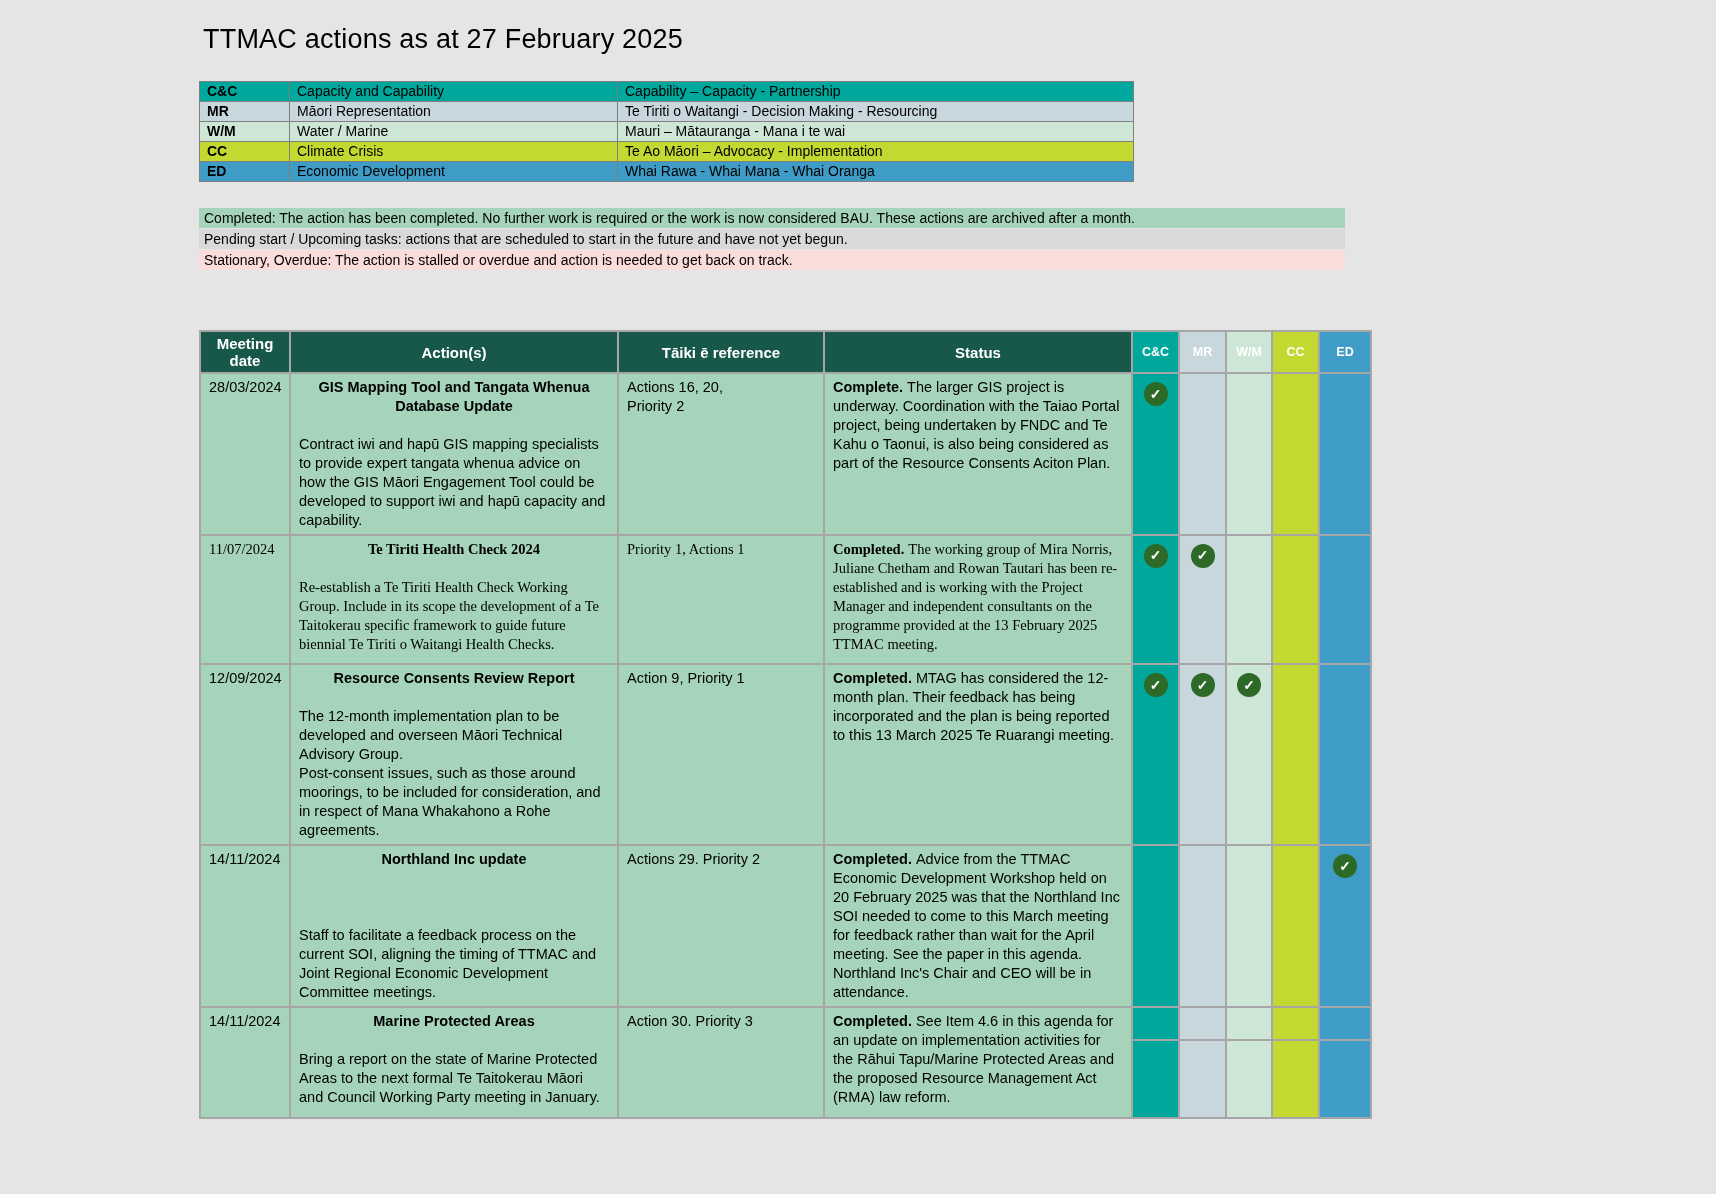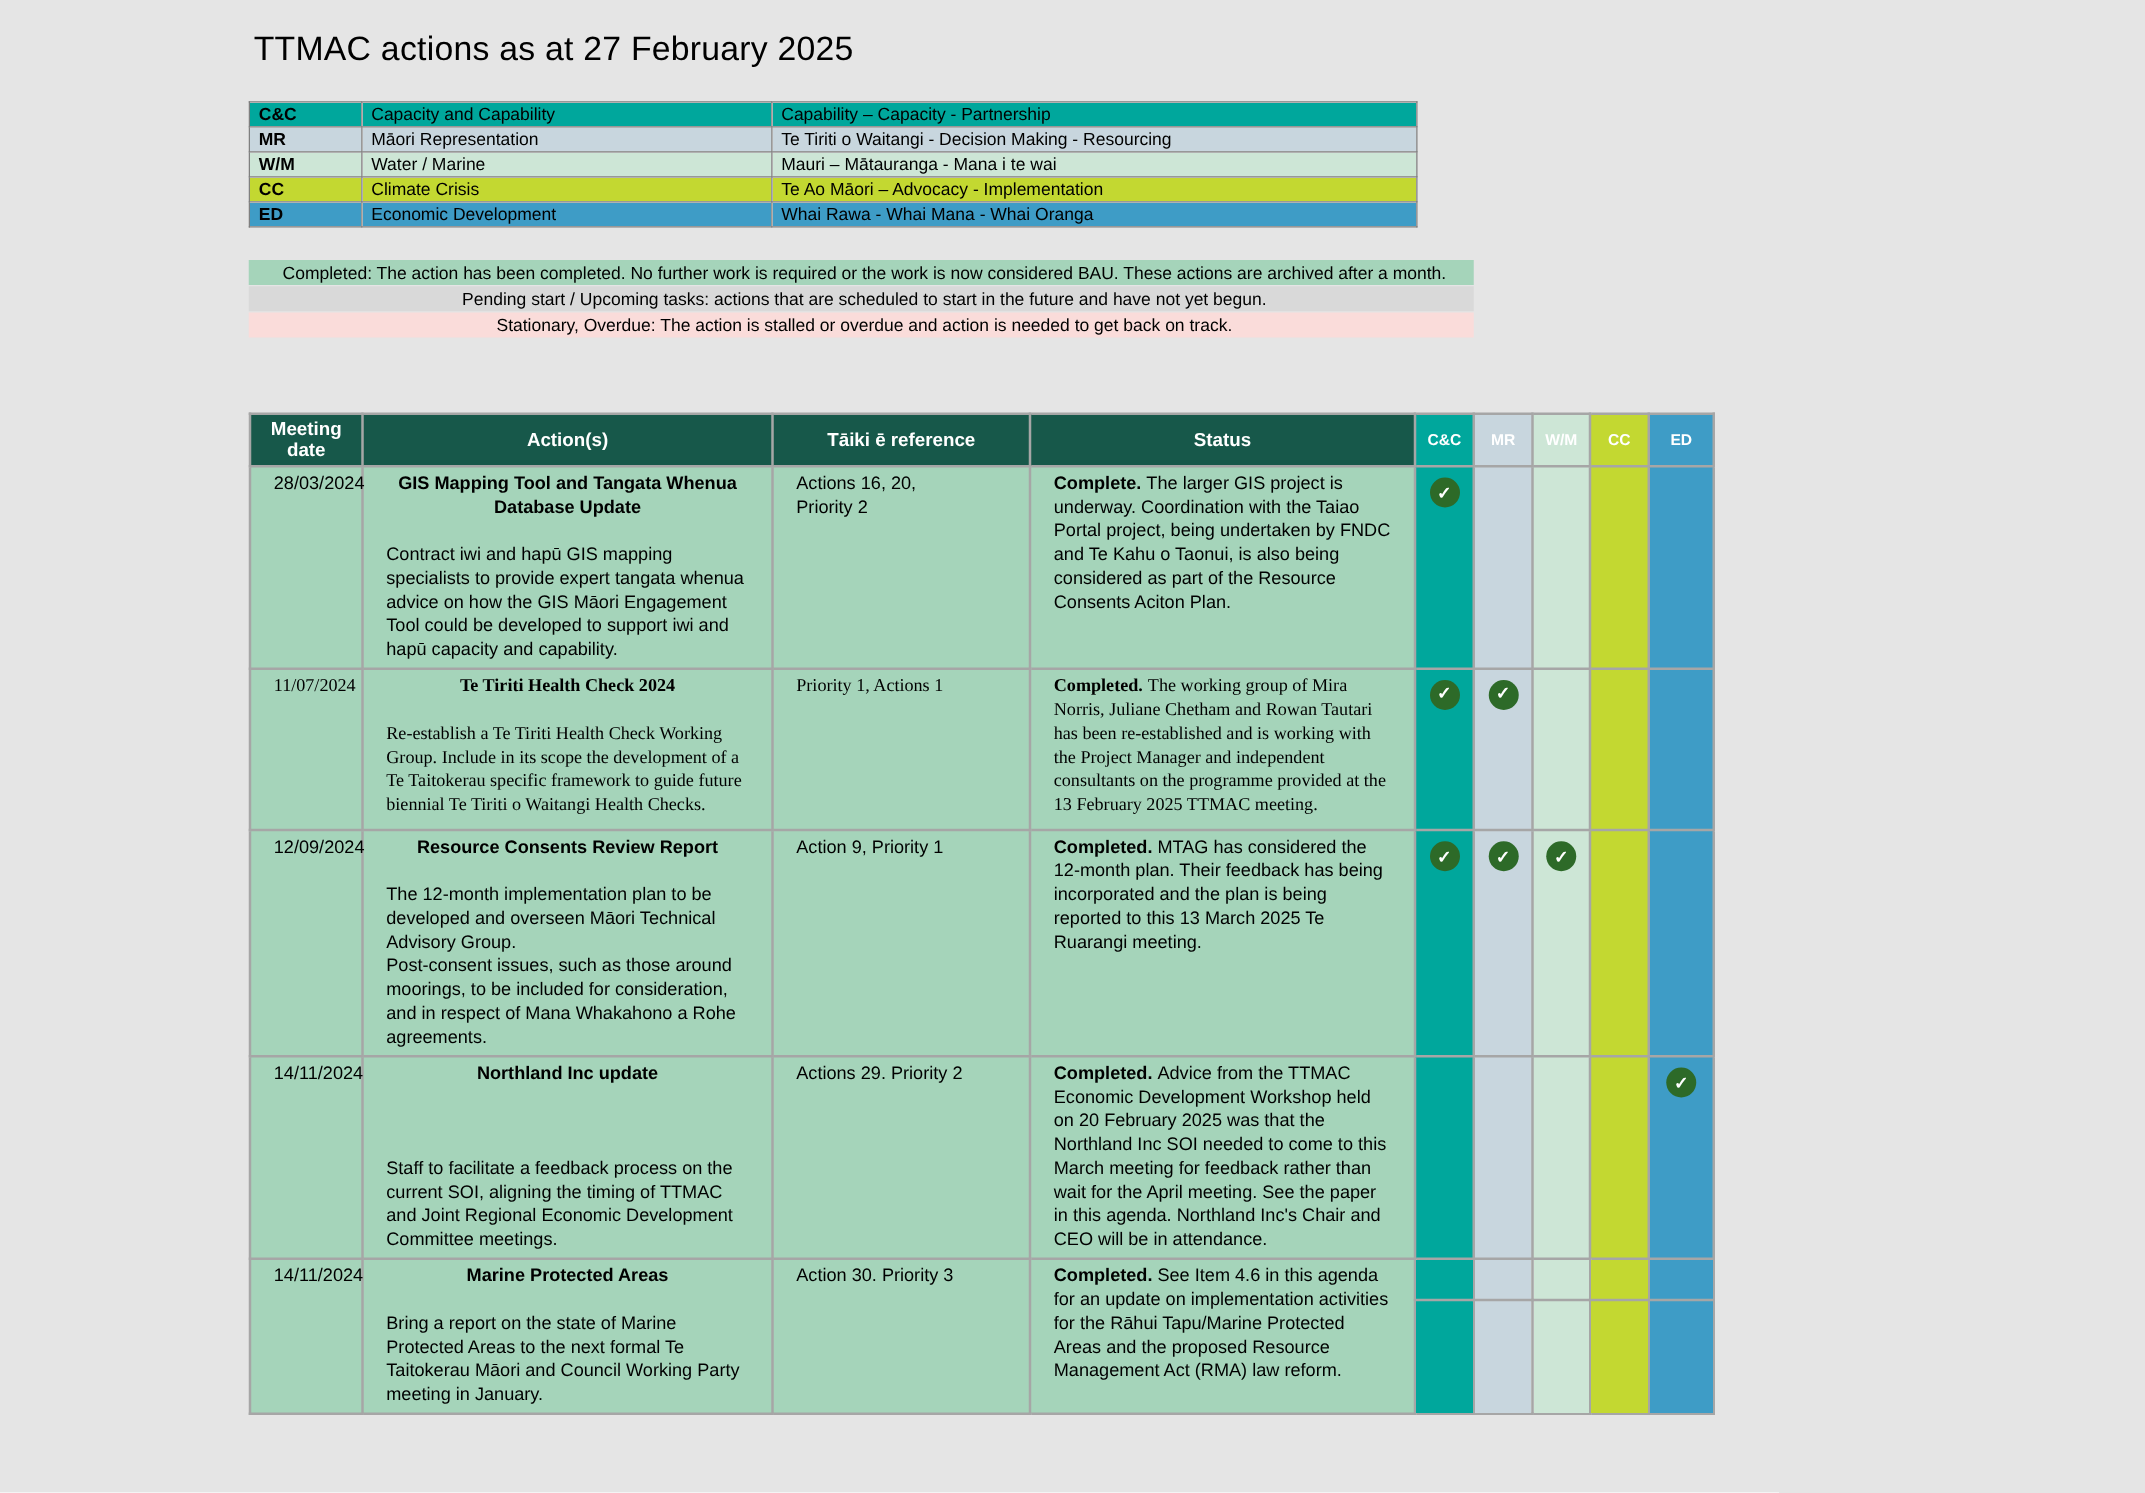--- a/index.html
+++ b/index.html
@@ -29,24 +29,24 @@
   .key-table td.code { font-weight:700; }
   .bg-teal   { background:var(--c-cc_teal); }
   .bg-mrgray { background:var(--c-mr_gray); }
   .bg-wmmint { background:var(--c-wm_mint); }
   .bg-ccgreen{ background:var(--c-cc_green); }
   .bg-edblue { background:var(--c-ed_blue); }
 
   
   .status-legend { position:absolute; left:199px; top:208px; width:1171px; }
   .legend-row {
-    width:980px; height:20px; margin-bottom:1px;
+    width:1146px; height:20px; margin-bottom:1px;
     box-sizing:border-box; padding-left:5px;
     font-size:14px; line-height:20px;
-    white-space:nowrap; overflow:hidden;text-align:center;
+    white-space:nowrap; overflow:hidden;
   }
   .bg-legendgreen { background:var(--c-completed_green); }
   .bg-yellow      { background:var(--c-in_progress_yellow); }
   .bg-pink        { background:var(--c-stationary_pink); }
   .bg-gray        { background:var(--c-pending_gray); }
 
   
   .main-table {
     position:absolute; left:199px; top:330px;
     border-collapse:collapse; table-layout:fixed; width:1171px;
@@ -68,21 +68,21 @@
   .main-table thead th.h-wm    { background:var(--c-wm_mint); }
   .main-table thead th.h-cc    { background:var(--c-cc_green); }
   .main-table thead th.h-ed    { background:var(--c-ed_blue); }
 
   .main-table tbody tr:nth-child(1) { height:148px; }
   .main-table tbody tr:nth-child(2) { height:129px;font-family:Liberation Serif, serif; }
   .main-table tbody tr:nth-child(3) { height:169px; }
   .main-table tbody tr:nth-child(4) { height:152px; }
   .main-table tbody tr:nth-child(5) { height:111px; }
 
-  .data-cell { background:var(--c-completed_green); padding:4px 18px; font-size:14.5px; line-height:19px; }
+  .data-cell { background:var(--c-completed_green); padding:4px 8px; font-size:14.5px; line-height:19px; }
   .date-cell  { white-space:nowrap; }
   .ref-cell   { white-space:pre-line; }
   .action-title { font-weight:700;text-align:center; }
   .action-body  { white-space:pre-line; }
   .status-bold  { font-weight:700; margin-right:4px; }
 
   .cat-cell { text-align:center; padding:0; }
   .cat-candc { background:var(--c-cc_teal); }
   .cat-mr    { background:var(--c-mr_gray); }
   .cat-wm    { background:var(--c-wm_mint); }

